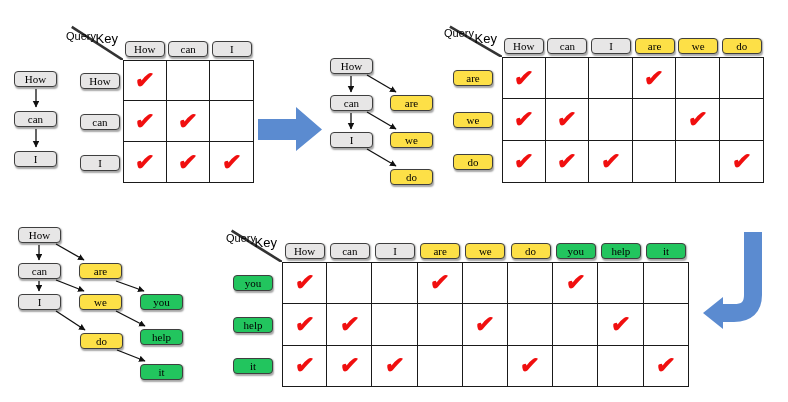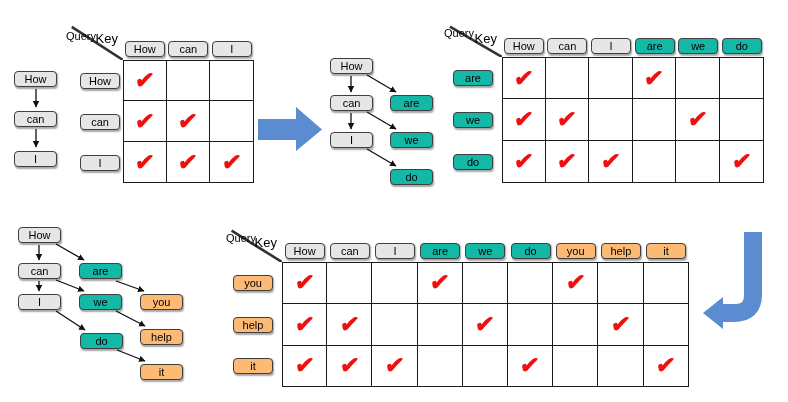--- a/index.html
+++ b/index.html
@@ -2,24 +2,24 @@
 <html><head>
 <meta charset="utf-8">
 <style>
   html,body{margin:0;padding:0;background:#ffffff;}
   #canvas{position:relative;width:788px;height:402px;background:#ffffff;
           font-family:"Liberation Sans",sans-serif;overflow:hidden;}
 
   
   .tk{box-sizing:border-box;width:40px;height:16px;border:1.3px solid #3f3f3f;border-radius:4px;
       display:flex;align-items:center;justify-content:center;font-size:11px;color:#000;
-      background:#e7e6e6;box-shadow:1px 1.2px 1.6px rgba(0,0,0,.35);}
+      background:#e7e6e6;box-shadow:1px 1.2px 1.6px rgba(0,0,0,.35);font-family:Liberation Serif, serif;}
   .tk.g{background:#e7e6e6}
-  .tk.b{background:#14b8a6}
-  .tk.y{background:#fdba74}
+  .tk.b{background:#fde047}
+  .tk.y{background:#22c55e}
   .abs{position:absolute;width:43px;}
 
   
   .matrix{position:absolute;display:grid;}
   .m1{left:62px;top:24px;grid-template-columns:61px repeat(3,43.5px);grid-template-rows:36px repeat(3,41px);}
   .m2{left:440px;top:24px;grid-template-columns:62px repeat(6,43.6px);grid-template-rows:33px repeat(3,42px);}
   .m3{left:222px;top:228px;grid-template-columns:60px repeat(9,45.2px);grid-template-rows:34px repeat(3,41.8px);}
 
   .corner{position:relative;}
   .corner svg{position:absolute;left:0;top:0;width:100%;height:100%;}

